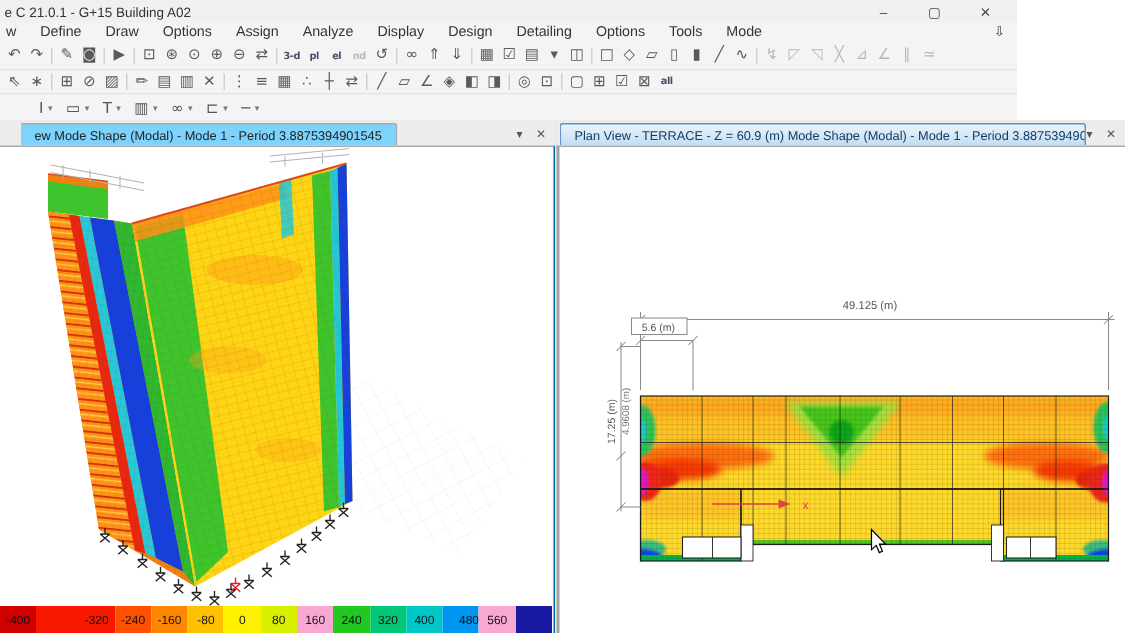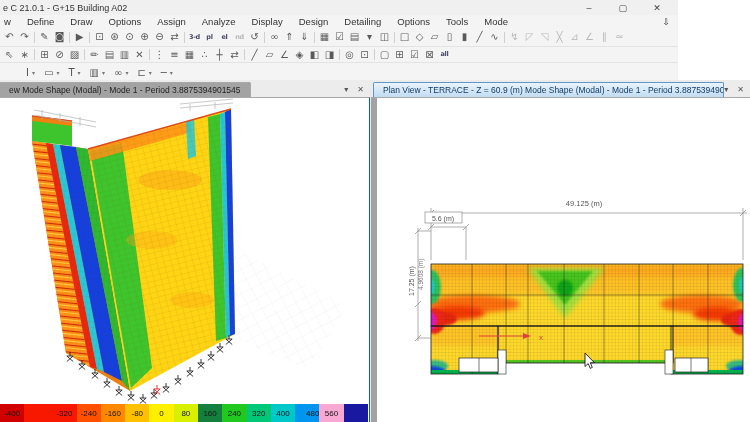--- a/index.html
+++ b/index.html
@@ -27,29 +27,29 @@
   .sbtn{display:inline-flex;align-items:center;margin-right:9px;color:#555;font-family:"DejaVu Sans",sans-serif;}
   .sbtn .gl{font-size:10px;}
   .sbtn .ar{font-size:6px;color:#777;margin-left:3px;}
   
   #workspace{position:absolute;top:80px;left:0;width:750px;height:342px;background:#e9e9e9;}
   .pane{position:absolute;top:0;height:342px;}
   #pane-left{left:0;width:370px;}
   #pane-right{left:371px;width:379px;}
   .pane-header{height:17px;background:#ececec;display:flex;align-items:flex-end;position:relative;}
   .tab{height:14px;display:flex;align-items:center;padding:0 9px;font-size:8.5px;color:#222;
-    background:#a3a3a3;border:1px solid #a8a8a8;border-bottom:none;border-radius:2px 2px 0 0;
-    white-space:nowrap;overflow:hidden;}
+    background:#7dd3fc;border:1px solid #a8a8a8;border-bottom:none;border-radius:2px 2px 0 0;
+    white-space:nowrap;overflow:hidden;margin-left:14px;}
   #pane-left .tab{max-width:292px;border-left:none;border-radius:0 2px 0 0;}
   #pane-right .tab{margin-left:2px;background:linear-gradient(#eaf4fc,#c2dcf2);border-color:#5f96c6;color:#123c66;}
   .hbtns{margin-left:auto;display:flex;align-items:center;gap:9px;padding:0 6px 3px 0;}
   .hbtn{font-size:8px;color:#555;font-family:"DejaVu Sans",sans-serif;}
   .pane-content{position:relative;height:325px;background:#fff;border-top:1px solid #a8a8a8;overflow:hidden;}
   #pane-left .pane-content{border-right:1px solid #0369a1;}
-  #pane-right .pane-content{border-left:6px solid #a3a3a3;}
+  #pane-right .pane-content{border-left:2px solid #a3a3a3;}
   
   #scalebar{position:absolute;left:0;bottom:0;width:368px;height:19px;display:flex;z-index:5;}
   .seg{flex:1 1 0;display:flex;align-items:center;justify-content:center;}
   .seg span{font-size:8px;color:#141414;white-space:nowrap;}
   svg text{font-family:"Liberation Sans",sans-serif;}
 </style>
 </head>
 <body>
 
 <div id="app">
@@ -303,21 +303,21 @@
             </div>
             <div class="seg" style="background: rgb(255, 192, 0);">
               <span>-80</span>
             </div>
             <div class="seg" style="background: rgb(255, 240, 0);">
               <span>0</span>
             </div>
             <div class="seg" style="background: rgb(216, 240, 0);">
               <span>80</span>
             </div>
-            <div class="seg" style="background: #15803d;">
+            <div class="seg" style="background: #f9a8d4;">
               <span>160</span>
             </div>
             <div class="seg" style="background: rgb(32, 200, 32);">
               <span>240</span>
             </div>
             <div class="seg" style="background: rgb(0, 200, 120);">
               <span>320</span>
             </div>
             <div class="seg" style="background: rgb(0, 200, 200);">
               <span>400</span>

